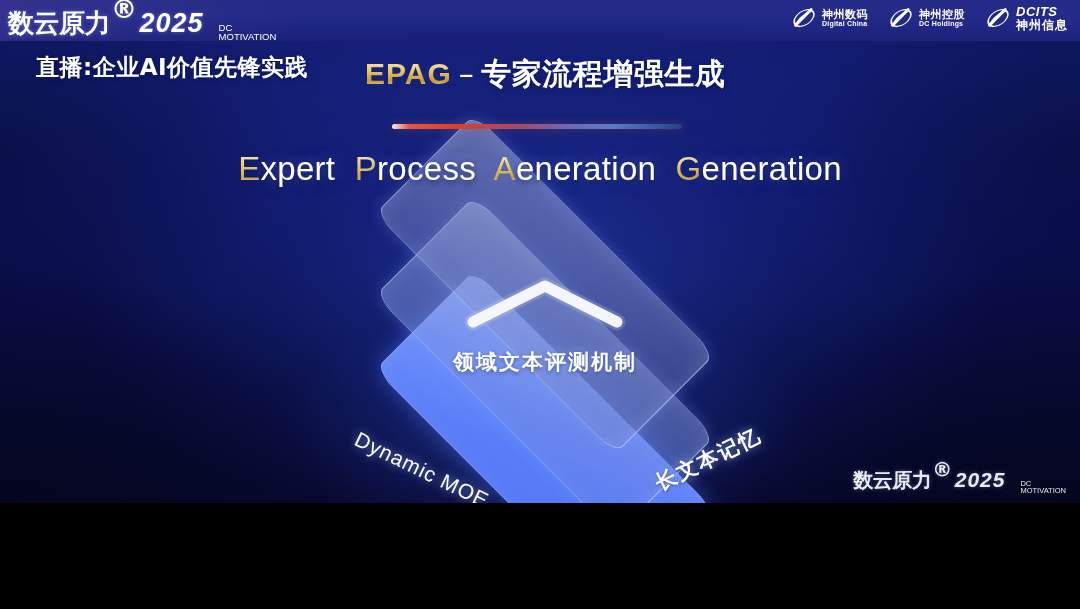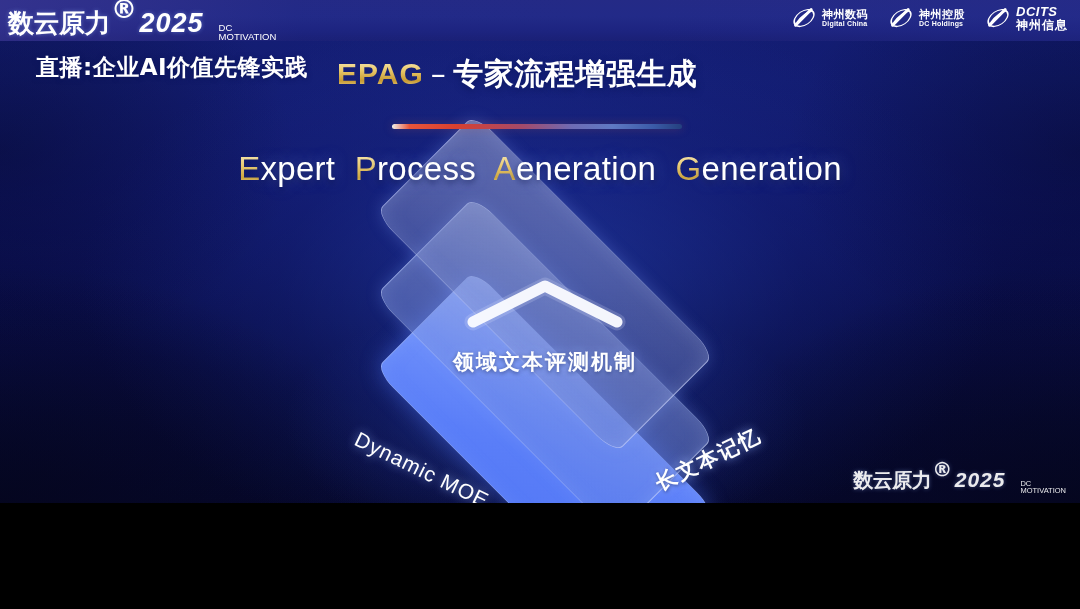--- a/index.html
+++ b/index.html
@@ -113,21 +113,21 @@
   #slide-title {
     position: absolute; left: 337px; top: 54px;
     font-size: 30px; font-weight: 700; letter-spacing: 0.5px;
     white-space: nowrap; z-index: 4;
     font-family: "DejaVu Sans", sans-serif;
   }
   #slide-title .gold {
     background: linear-gradient(180deg, #fff2c0 0%, #e8c86a 38%, #c79a32 68%, #f0d municipal 100%);
     background: linear-gradient(180deg, #fdf3c8 0%, #e9c96c 40%, #c89b33 72%, #efdca0 100%);
     -webkit-background-clip: text; background-clip: text; color: transparent;
-    font-family: "Liberation Sans", sans-serif; letter-spacing: 1px;
+    font-family: "Liberation Sans", sans-serif; letter-spacing: 1px; margin-left: 28px;
   }
   #slide-title .dash { color: #ffffff; margin: 0 7px; font-weight: 400;}
   #slide-title .cn { color: #ffffff; text-shadow: 0 2px 7px rgba(10,20,90,0.8); }
 
   
   #divider {
     position: absolute; left: 392px; top: 124px; width: 290px; height: 5px;
     border-radius: 3px;
     background: linear-gradient(90deg, #f3f0ea 0%, #e8553a 6%, #d8402f 22%, #a34a6a 45%, #6e6bb4 62%, #5f79c4 76%, #3b5ba8 90%, #24407e 100%);
     box-shadow: 0 0 10px rgba(170,90,90,0.35);

